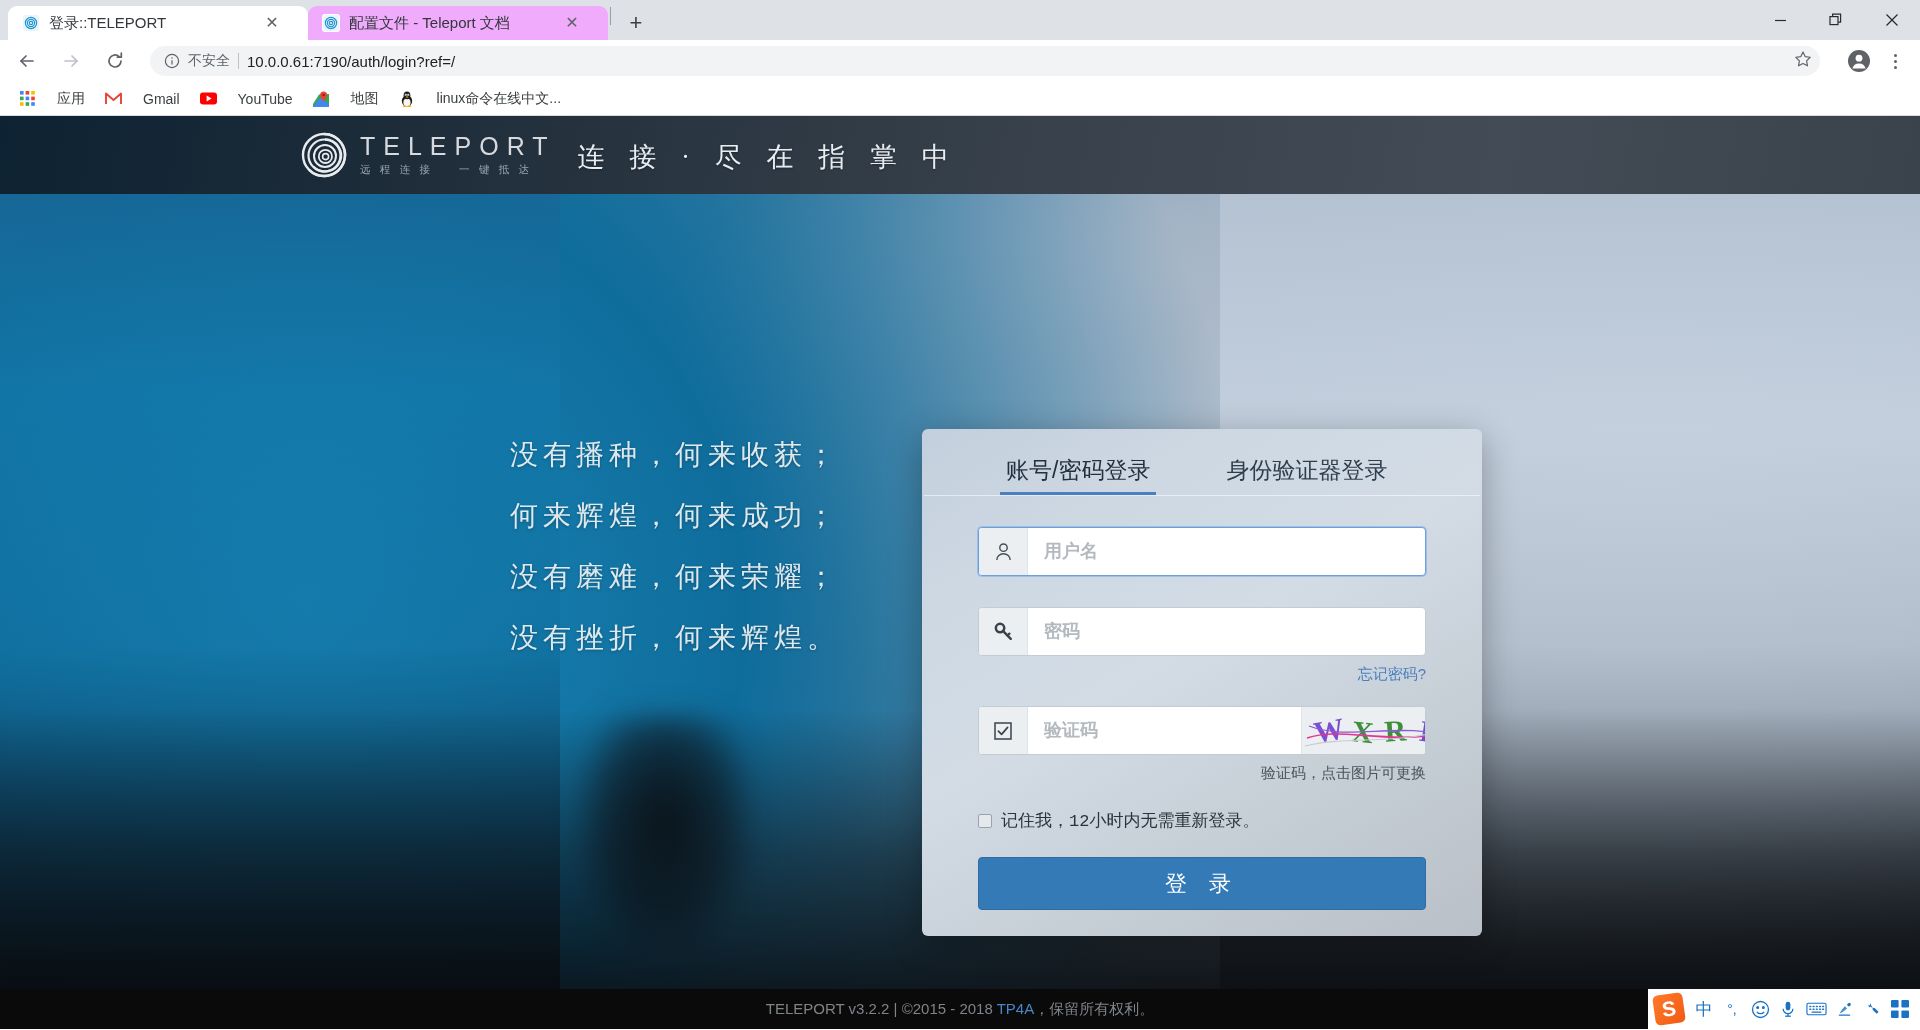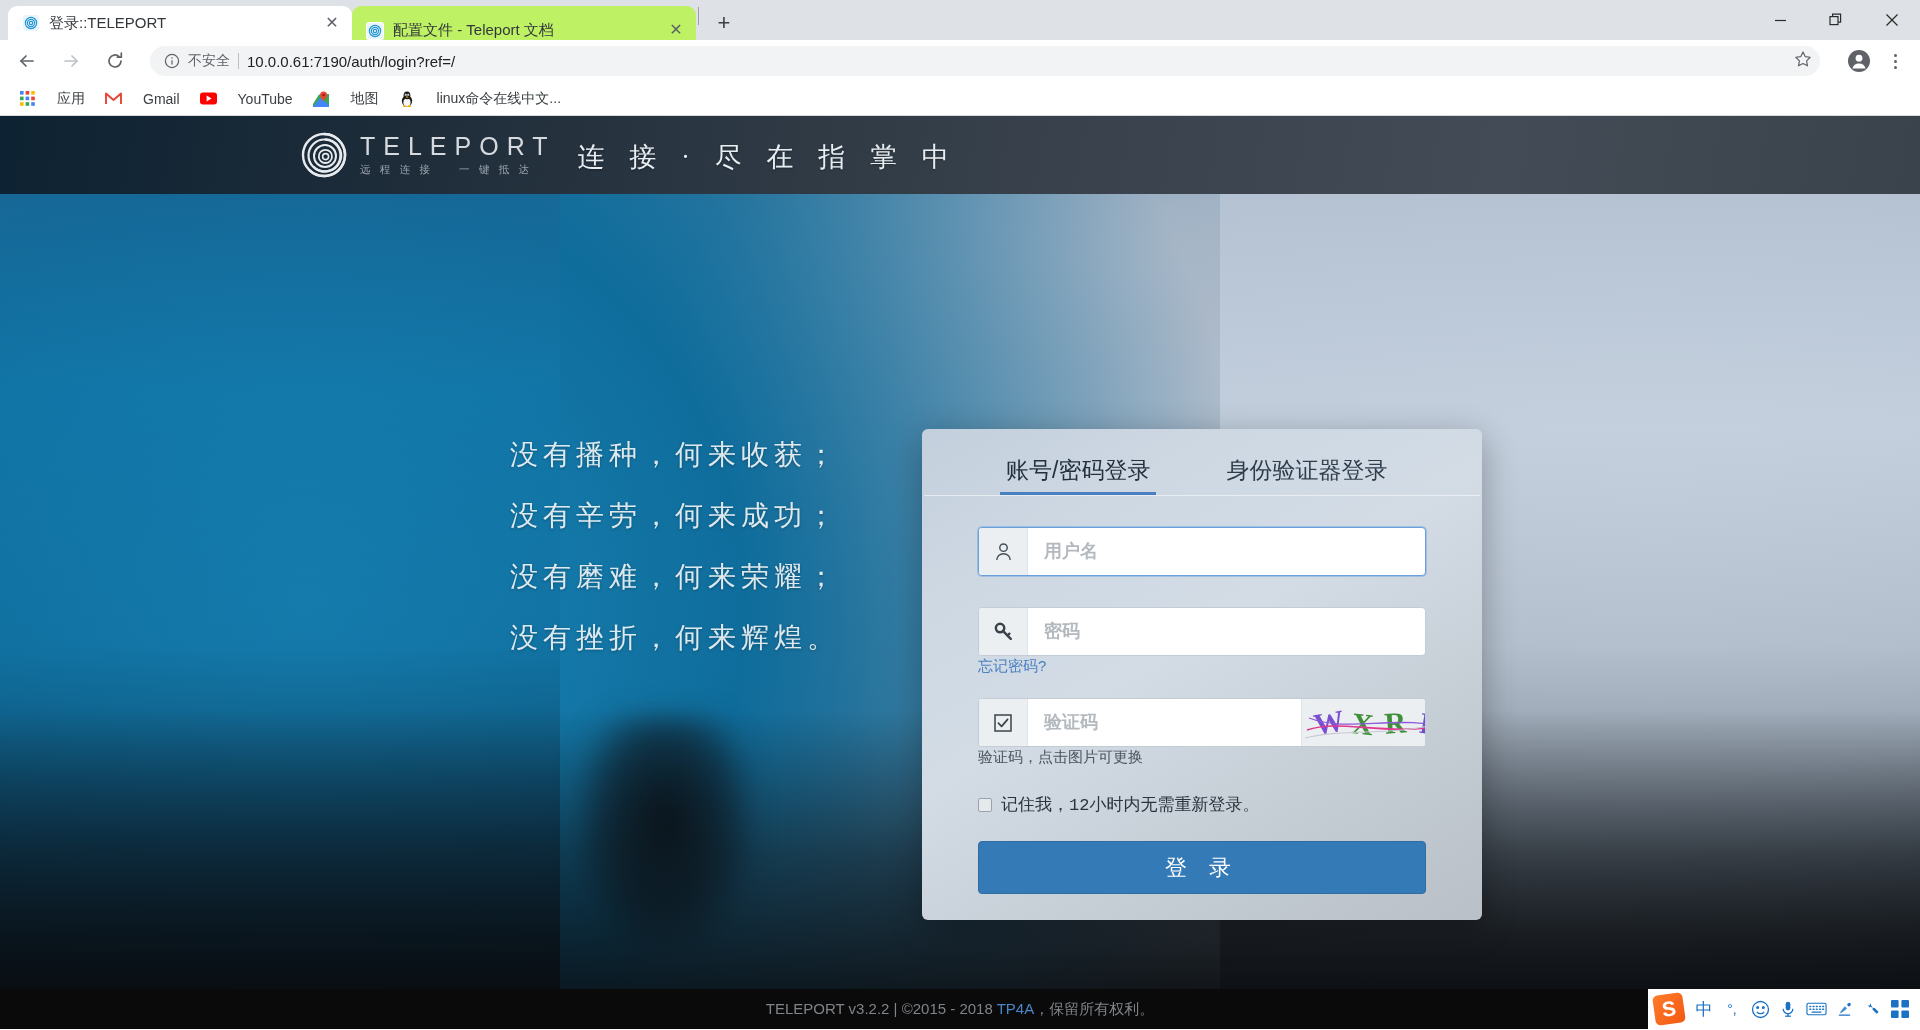--- a/index.html
+++ b/index.html
@@ -12,29 +12,29 @@
 
   
   .browser { width: 1920px; height: 1030px; position: relative; }
 
   .tabstrip {
     height: 40px; background: #dee1e6;
     display: flex; align-items: flex-end; position: relative;
     padding-left: 8px;
   }
   .tab {
-    height: 34px; width: 344px;
+    height: 34px; width: 300px;
     display: flex; align-items: center; gap: 9px;
-    padding: 0 10px 0 14px;
+    padding: 0 26px 0 14px;
     border-radius: 9px 9px 0 0;
     font-size: 15px; color: #3c4043;
     position: relative;
   }
   .tab.active { background: #ffffff; }
-  .tab.inactive { background: #bef264; align-items: flex-end; }
+  .tab.inactive { background: #f0abfc; }
   .tab .favicon {
     width: 18px; height: 18px; flex: 0 0 18px;
     border-radius: 3px;
     background: #ffffff;
     display: flex; align-items: center; justify-content: center;
   }
   .tab .favicon svg { display: block; }
   .tab .tab-title {
     flex: 1 1 auto; white-space: nowrap; overflow: hidden;
     text-overflow: ellipsis; font-size: 15px; color: #33373b;
@@ -221,21 +221,21 @@
   .field input {
     flex: 1 1 auto; border: 0; outline: 0; background: transparent;
     font-size: 18px; color: #333; padding: 0 16px;
     font-family: "Liberation Sans", sans-serif;
     font-weight: bold;
   }
   .field input::placeholder { color: #b3b9bf; }
   .field.focused input { caret-color: #333; }
 
   .helper-right {
-    margin-top: 1px;
+    text-align: right; margin-top: 9px;
     font-size: 15px; color: #4a7fc1;
   }
   .helper-right.muted { color: #4a525b; }
 
   .captcha-img {
     width: 160px; flex: 0 0 160px;
     background: #eceff1;
     display: flex; align-items: center; justify-content: center;
     border-left: 1px solid #dfe4e8;
     position: relative; overflow: hidden;
@@ -493,21 +493,21 @@
         <span class="brand-text">
           <span class="brand-name">TELEPORT</span>
           <span class="brand-sub">远 程 连 接 　 一 键 抵 达</span>
         </span>
       </div>
       <div class="brand-slogan">连 接 · 尽 在 指 掌 中</div>
     </div>
 
     <div class="poem">
       <div>没有播种，何来收获；</div>
-      <div>没有辛劳，何来成功；</div>
+      <div>何来辉煌，何来成功；</div>
       <div>没有磨难，何来荣耀；</div>
       <div>没有挫折，何来辉煌。</div>
     </div>
 
     <div class="login-card">
       <div class="tabs-row">
         <div class="auth-tab active">账号/密码登录</div>
         <div class="auth-tab">身份验证器登录</div>
       </div>
 

